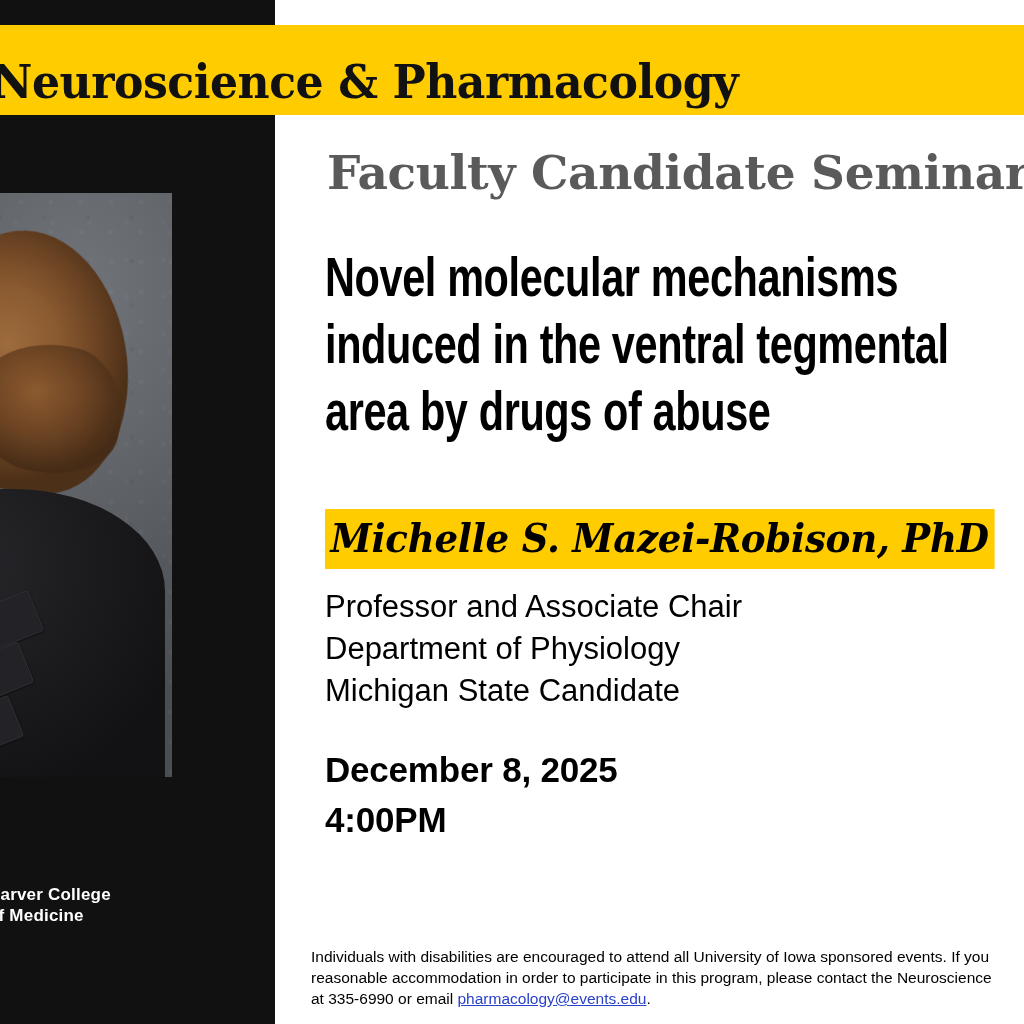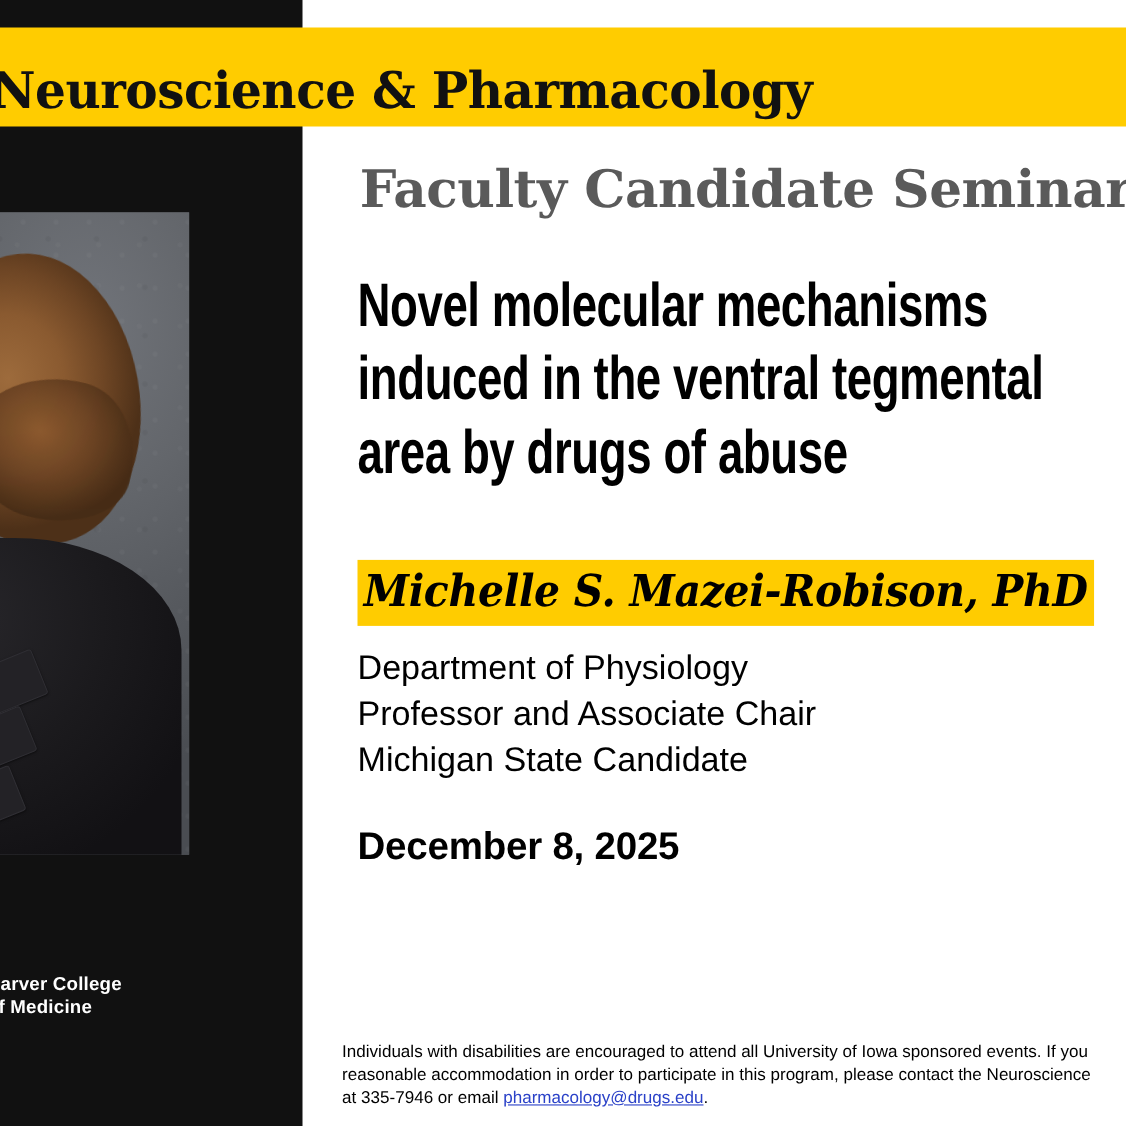--- a/index.html
+++ b/index.html
@@ -288,29 +288,30 @@
 
     <div class="talk-title">
       <div>Novel molecular mechanisms</div>
       <div>induced in the ventral tegmental</div>
       <div>area by drugs of abuse</div>
     </div>
 
     <div class="speaker-name">Michelle S. Mazei-Robison, PhD</div>
 
     <div class="affiliation">
+      <div>Professor and Associate Chair</div>
       <div>Department of Physiology</div>
-      <div>Professor and Associate Chair</div>
       <div>Michigan State Candidate</div>
     </div>
 
     <div class="when-where">
       <div>December 8, 2025</div>
+      <div>4:00PM</div>
     </div>
 
     <div class="fineprint">
       <div>Individuals with disabilities are encouraged to attend all University of Iowa sponsored events.  If you</div>
       <div>reasonable accommodation in order to participate in this program, please contact the Neuroscience</div>
-      <div><span>at 335-7946 or email </span><span class="maillink">pharmacology@drugs.edu</span><span>.</span></div>
+      <div><span>at 335-6990 or email </span><span class="maillink">pharmacology@events.edu</span><span>.</span></div>
     </div>
 
   </div>
 </div>
 
 </body></html>

